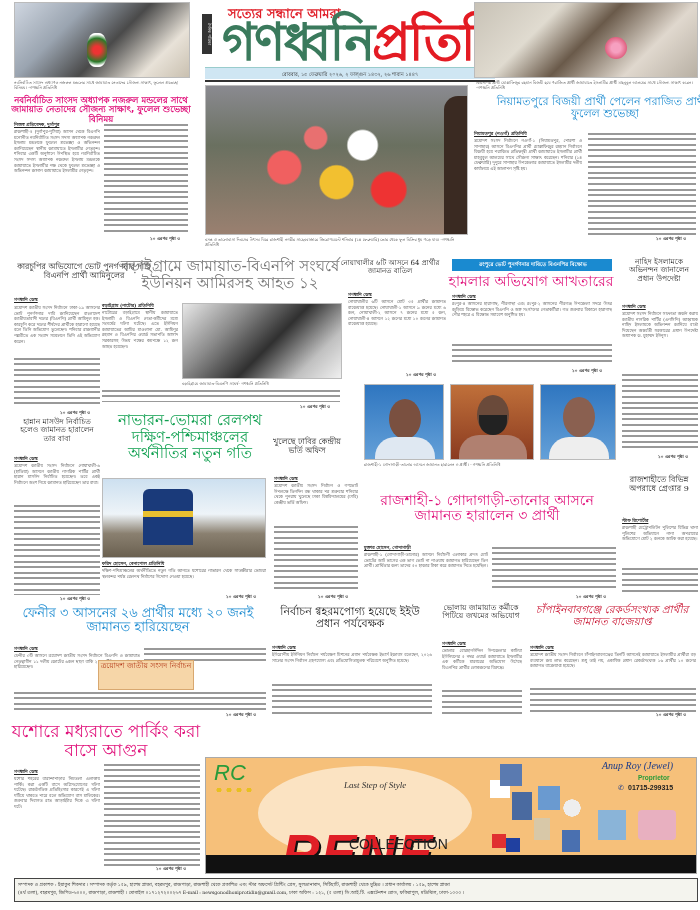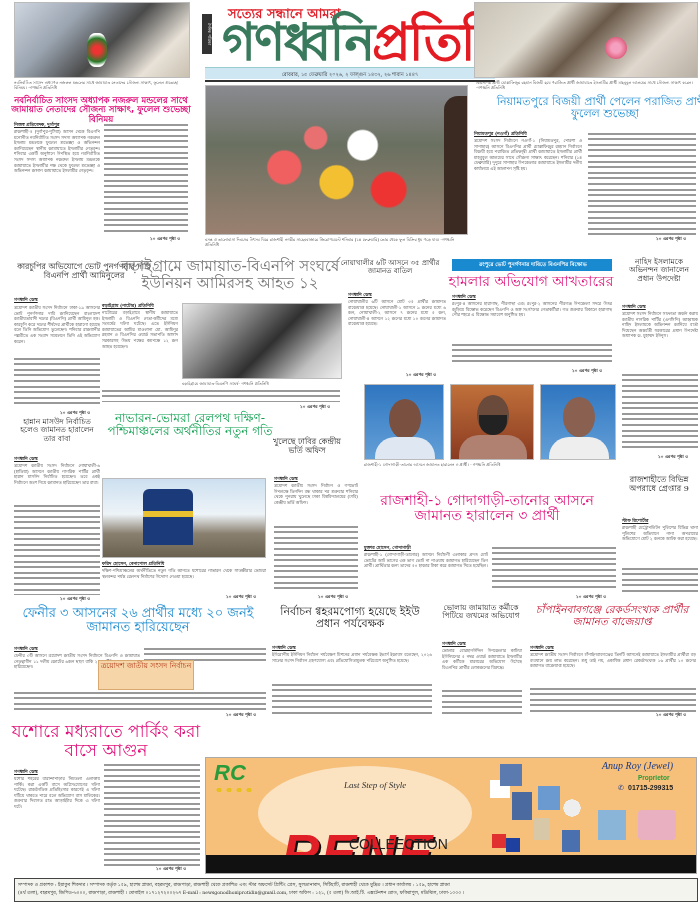--- a/index.html
+++ b/index.html
@@ -80,21 +80,21 @@
 <div class="txt cont" style="left:656px;top:236px;width:40px;height:6px;">১০ এরপর পৃষ্ঠা ৩</div>
 
 <div class="hl" style="left:100px;top:258px;width:260px;font-size:15px;color:#737373;font-weight:normal;">বড়াইগ্রামে জামায়াত-বিএনপি সংঘর্ষে ইউনিয়ন আমিরসহ আহত ১২</div>
 <div class="by" style="left:102px;top:303px;">বড়াইগ্রাম (নাটোর) প্রতিনিধি</div>
 <div class="txt" style="left:102px;top:310px;width:76px;height:72px;">নাটোরের বড়াইগ্রামে স্থানীয় জামায়াতে ইসলামী ও বিএনপি নেতা-কর্মীদের মধ্যে সংঘর্ষের ঘটনা ঘটেছে। এতে ইউনিয়ন জামায়াতের আমির মাওলানা মো. আমিনুর রহমান ও বিএনপির ওয়ার্ড সভাপতি আসাদ সরকারসহ উভয় পক্ষের কমপক্ষে ১২ জন আহত হয়েছেন।</div>
 <div class="photo" style="left:182px;top:303px;width:160px;height:76px;background:linear-gradient(135deg,#e8e8e8 0%,#8a8a8a 30%,#303030 55%,#c0c0c0 80%,#f0f0f0 100%);filter:grayscale(1);"></div>
 <div class="cap" style="left:182px;top:381px;width:160px;">বড়াইগ্রামে জামায়াত-বিএনপি সংঘর্ষ- গণধ্বনি প্রতিনিধি</div>
 <div class="lines" style="left:102px;top:388px;width:238px;height:14px;"></div>
 <div class="txt cont" style="left:300px;top:404px;width:40px;height:6px;">১০ এরপর পৃষ্ঠা ৩</div>
 
-<div class="hl" style="left:340px;top:260px;width:100px;font-size:7px;color:#222;font-family:'DejaVu Serif',serif;font-weight:normal;">নোয়াখালীর ৬টি আসনে ৩৫ প্রার্থীর জামানত বাতিল</div>
+<div class="hl" style="left:340px;top:260px;width:100px;font-size:7px;color:#222;font-family:'DejaVu Serif',serif;font-weight:normal;">নোয়াখালীর ৬টি আসনে 64 প্রার্থীর জামানত বাতিল</div>
 <div class="by" style="left:348px;top:292px;">গণধ্বনি ডেস্ক</div>
 <div class="txt" style="left:348px;top:299px;width:98px;height:70px;">নোয়াখালীর ৬টি আসনে মোট ৩৫ প্রার্থীর জামানত বাজেয়াপ্ত হয়েছে। নোয়াখালী-১ আসনে ৯ জনের মধ্যে ৬ জন, নোয়াখালী-২ আসনে ৭ জনের মধ্যে ৫ জন, নোয়াখালী-৪ আসনে ১২ জনের মধ্যে ১০ জনের জামানত বাজেয়াপ্ত হয়েছে।</div>
 <div class="txt cont" style="left:406px;top:372px;width:40px;height:6px;">১০ এরপর পৃষ্ঠা ৩</div>
 
 <div class="abs" style="left:452px;top:259px;width:160px;height:12px;background:#1a8ad0;"></div>
 <div class="abs" style="left:454px;top:261px;width:158px;font-size:5.4px;color:#fff;font-family:'DejaVu Sans',sans-serif;font-weight:bold;text-align:center;white-space:nowrap;overflow:hidden;">রংপুরে ভোট পুনর্গণনার দাবিতে বিএনপির বিক্ষোভ</div>
 <div class="hl" style="left:448px;top:274px;width:166px;font-size:14px;color:#e0107a;font-weight:normal;">হামলার অভিযোগ আখতারের</div>
 <div class="by" style="left:452px;top:294px;">গণধ্বনি ডেস্ক</div>
 <div class="txt" style="left:452px;top:301px;width:160px;height:40px;">রংপুর-৪ আসনের হারাগাছ, পীরগাছা এবং রংপুর-২ আসনের পীরগঞ্জ উপজেলা সদরে উত্তর জুড়িয়ে বিক্ষোভ করেছেন বিএনপি ও অঙ্গ সংগঠনের নেতাকর্মীরা। গত শুক্রবার বিকালে হারাগাছ পৌর শহরে এ বিক্ষোভ সমাবেশ অনুষ্ঠিত হয়।</div>
 <div class="lines" style="left:452px;top:342px;width:160px;height:24px;"></div>
@@ -114,21 +114,21 @@
   <div class="abs" style="left:26px;top:10px;width:32px;height:40px;border-radius:50%;background:#6a4a3a;"></div>
   <div class="abs" style="left:28px;top:30px;width:28px;height:20px;border-radius:0 0 14px 14px;background:#222;"></div>
   <div class="abs" style="left:8px;top:50px;width:68px;height:30px;border-radius:20px 20px 0 0;background:#b08070;"></div>
 </div>
 <div class="photo person-photo" style="left:540px;top:384px;width:76px;height:76px;">
   <div class="abs" style="left:22px;top:12px;width:32px;height:40px;border-radius:50%;background:#8a6050;"></div>
   <div class="abs" style="left:8px;top:52px;width:60px;height:30px;border-radius:20px 20px 0 0;background:#eee;"></div>
 </div>
 <div class="cap" style="left:364px;top:462px;width:252px;">রাজশাহী-১ গোদাগাড়ী-তানোর আসনে জামানত হারালেন ৩ প্রার্থী। - গণধ্বনি প্রতিনিধি</div>
 
-<div class="hl" style="left:100px;top:412px;width:180px;font-size:12px;color:#10a050;font-weight:normal;text-align:center;">নাভারন-ভোমরা রেলপথ দক্ষিণ-পশ্চিমাঞ্চলের অর্থনীতির নতুন গতি</div>
+<div class="hl" style="left:100px;top:412px;width:180px;font-size:15px;color:#10a050;font-weight:normal;text-align:center;">নাভারন-ভোমরা রেলপথ দক্ষিণ-পশ্চিমাঞ্চলের অর্থনীতির নতুন গতি</div>
 <div class="photo" style="left:102px;top:478px;width:164px;height:80px;background:linear-gradient(180deg,#cde0f0 0%,#eef4f8 45%,#8a8070 70%,#6a6050 100%);">
   <div class="abs" style="left:40px;top:10px;width:50px;height:56px;background:linear-gradient(180deg,#1a3a7a 0 40%,#e8c030 40% 50%,#1a3a7a 50%);border-radius:6px 6px 0 0;"></div>
 </div>
 <div class="by" style="left:102px;top:561px;">ফরিদ হোসেন, বেনাপোল প্রতিনিধি</div>
 <div class="txt" style="left:102px;top:568px;width:164px;height:24px;">দক্ষিণ-পশ্চিমাঞ্চলের অর্থনীতিতে নতুন গতি আনতে যশোরের নাভারন থেকে সাতক্ষীরার ভোমরা স্থলবন্দর পর্যন্ত রেলপথ নির্মাণের উদ্যোগ নেওয়া হয়েছে।</div>
 <div class="txt cont" style="left:226px;top:594px;width:40px;height:6px;">১০ এরপর পৃষ্ঠা ৩</div>
 
 <div class="hl" style="left:272px;top:438px;width:70px;font-size:8px;color:#222;font-family:'DejaVu Serif',serif;font-weight:normal;">খুলেছে ঢাবির কেন্দ্রীয় ভর্তি অফিস</div>
 <div class="by" style="left:274px;top:476px;">গণধ্বনি ডেস্ক</div>
 <div class="txt" style="left:274px;top:483px;width:84px;height:40px;">ত্রয়োদশ জাতীয় সংসদ নির্বাচন ও গণভোট উপলক্ষে তিনদিন বন্ধ থাকার পর শুক্রবার শনিবার থেকে পুনরায় খুলেছে ঢাকা বিশ্ববিদ্যালয়ের (ঢাবি) কেন্দ্রীয় ভর্তি অফিস।</div>
@@ -171,21 +171,21 @@
 <div class="lines" style="left:530px;top:686px;width:166px;height:26px;"></div>
 <div class="txt cont" style="left:656px;top:712px;width:40px;height:6px;">১০ এরপর পৃষ্ঠা ৩</div>
 
 <div class="hl" style="left:8px;top:722px;width:196px;font-size:17px;color:#e0107a;font-weight:normal;">যশোরে মধ্যরাতে পার্কিং করা বাসে আগুন</div>
 <div class="by" style="left:14px;top:769px;">গণধ্বনি ডেস্ক</div>
 <div class="txt" style="left:14px;top:776px;width:86px;height:98px;">যশোর শহরের বারান্দাপাড়ার নিমতলা এলাকায় পার্কিং করা একটি বাসে অগ্নিসংযোগের ঘটনা ঘটেছে। রাজনৈতিক প্রতিহিংসার কারণেই এ ঘটনা ঘটিয়ে থাকতে পারে বলে অভিযোগ বাস মালিকের। শুক্রবার দিবাগত রাত আড়াইটার দিকে এ ঘটনা ঘটে।</div>
 <div class="lines" style="left:104px;top:762px;width:96px;height:104px;"></div>
 <div class="txt cont" style="left:156px;top:866px;width:44px;height:6px;">১০ এরপর পৃষ্ঠা ৩</div>
 
 <div class="abs" style="left:205px;top:757px;width:492px;height:117px;background:#f6c07a;border:1px solid #aaa;overflow:hidden;">
-  <div class="abs" style="left:8px;top:2px;font-size:22px;font-weight:bold;font-style:italic;color:#2a9b3a;font-family:'Liberation Sans',sans-serif;text-align:right;">RC</div>
+  <div class="abs" style="left:8px;top:2px;font-size:22px;font-weight:normal;font-style:italic;color:#2a9b3a;font-family:'Liberation Sans',sans-serif;text-align:right;">RC</div>
   <div class="abs" style="left:8px;top:30px;width:40px;height:4px;background:radial-gradient(circle,#e8c020 45%,transparent 50%) 0 0/10px 4px repeat-x;"></div>
   <div class="abs" style="left:52px;top:8px;width:214px;height:94px;border-radius:50%;background:#fbe3c2;"></div>
   <div class="abs" style="left:138px;top:22px;font-size:9px;font-style:italic;color:#333;font-family:'Liberation Serif',serif;">Last Step of Style</div>
   <div class="abs" style="left:76px;top:24px;font-size:52px;font-weight:bold;font-style:italic;color:#e01f26;font-family:'Liberation Sans',sans-serif;letter-spacing:2px;text-shadow:2px 2px 0 #111;margin-top:41px;">RENE</div>
   <div class="abs" style="left:143px;top:78px;font-size:14px;font-weight:normal;color:#222;font-family:'Liberation Sans',sans-serif;">COLLEECTION</div>
   <div class="abs" style="left:284px;top:4px;width:150px;height:90px;background:
      linear-gradient(#5a7ab0,#5a7ab0) 10px 2px/22px 22px no-repeat,
      linear-gradient(#fff,#fff) 0 18px/20px 18px no-repeat,
      linear-gradient(#4a6aa0,#4a6aa0) 22px 30px/20px 28px no-repeat,
      linear-gradient(#6a9ad0,#6a9ad0) 48px 24px/22px 24px no-repeat,

